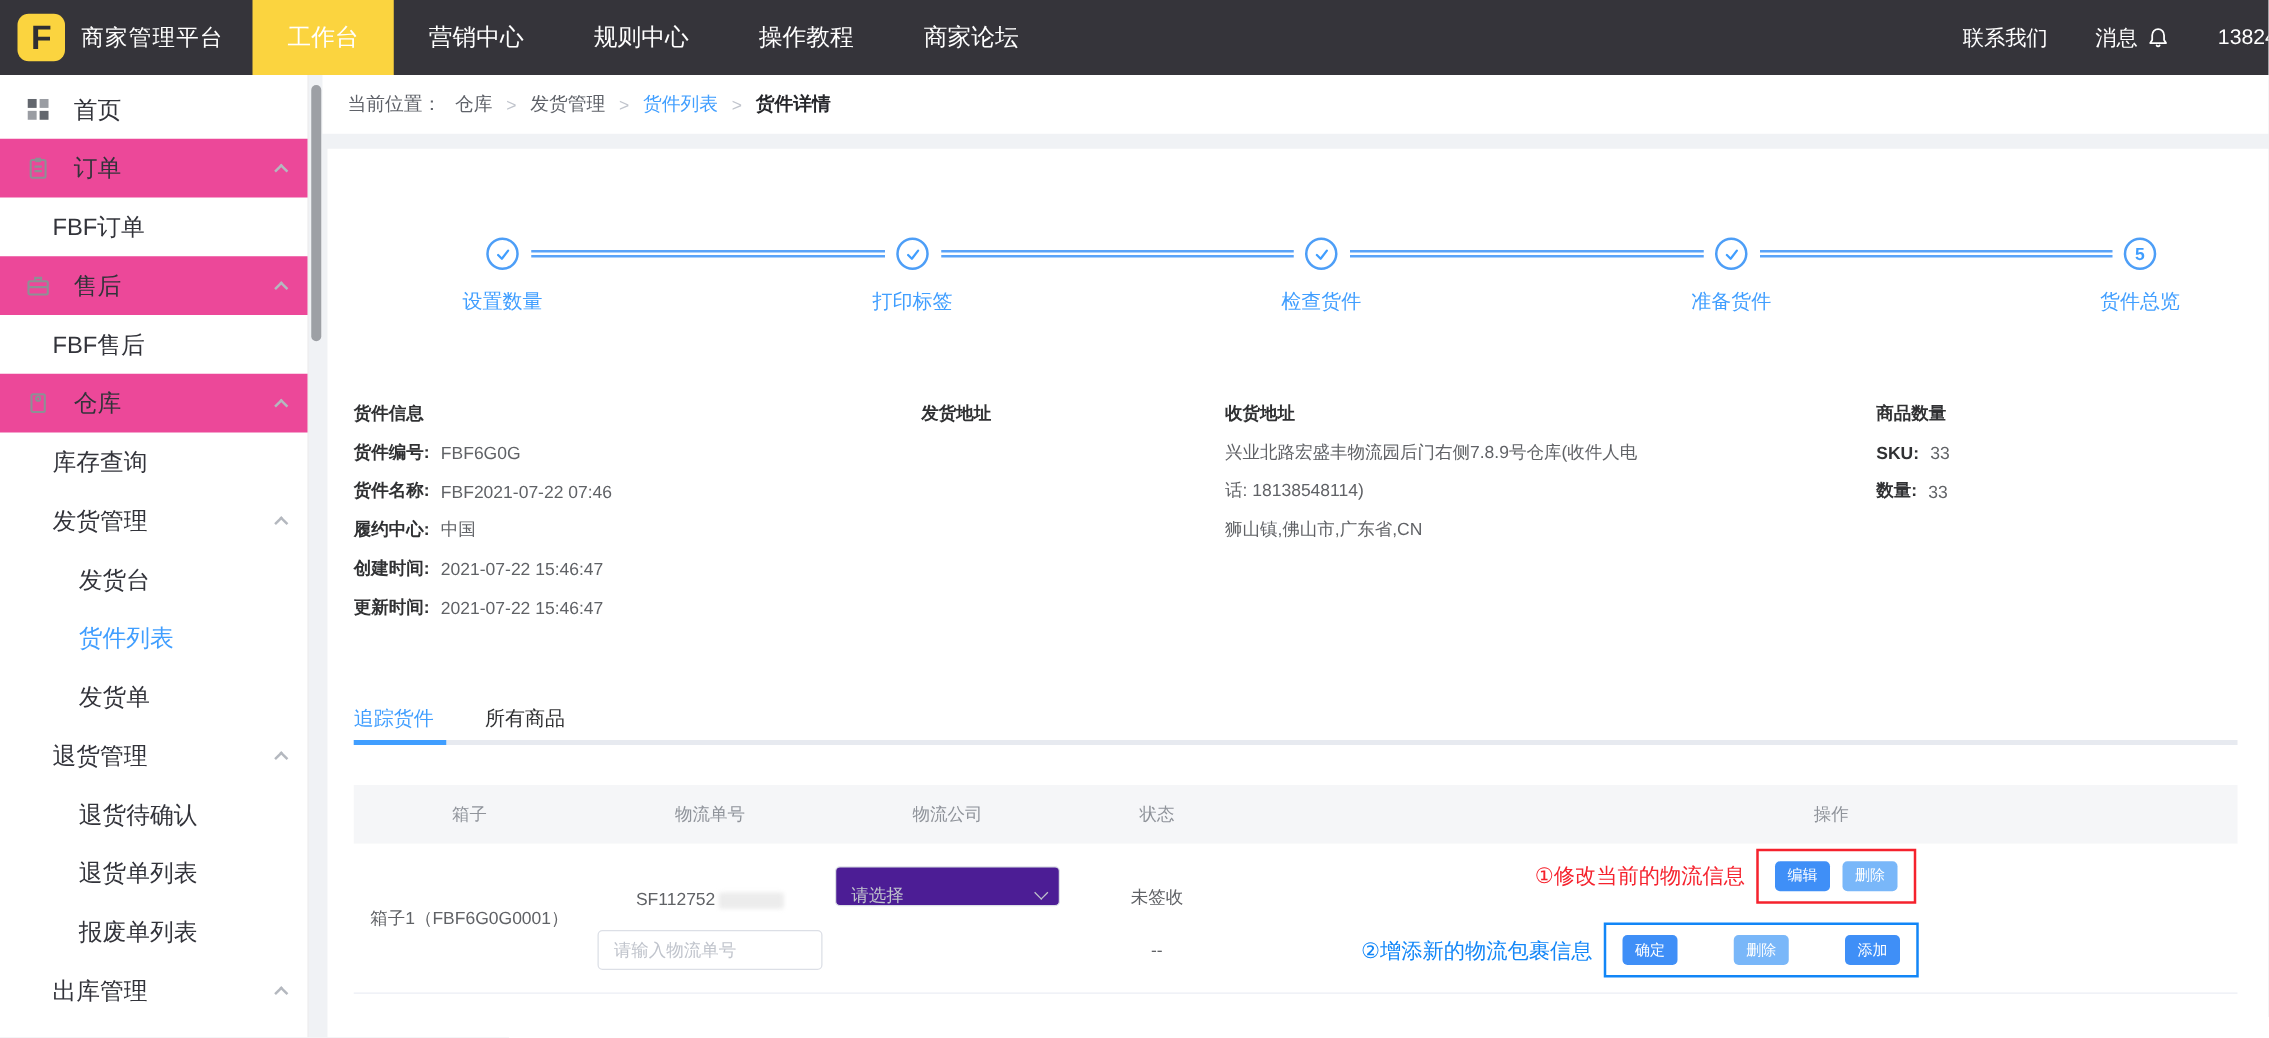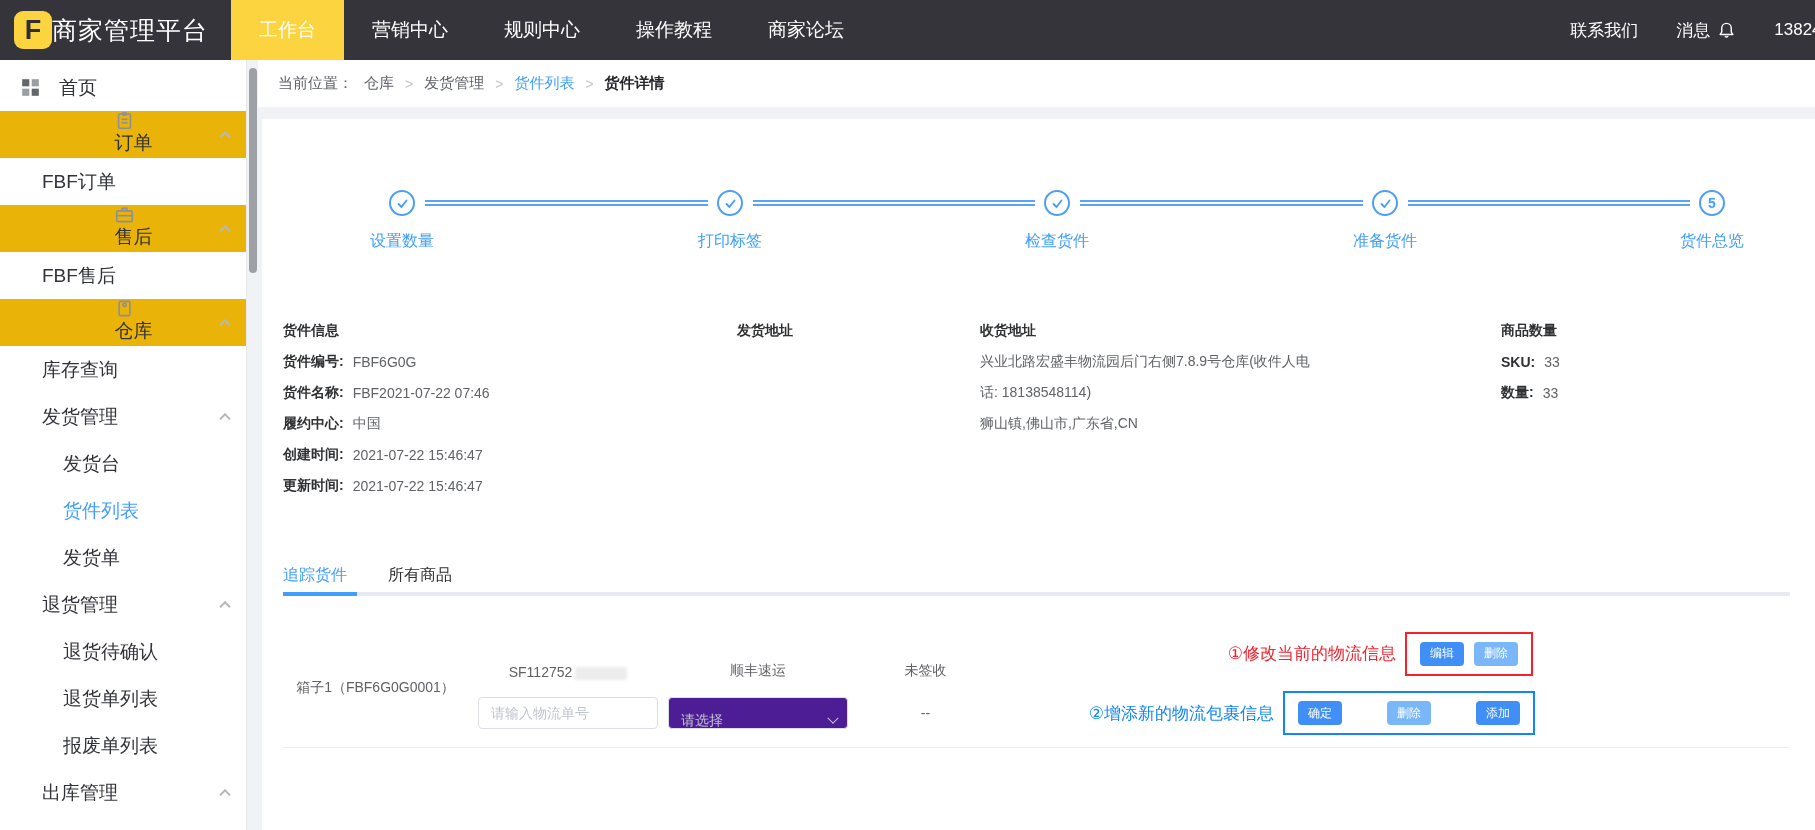--- a/index.html
+++ b/index.html
@@ -2,32 +2,32 @@
 <html><head>
 <meta charset="utf-8">
 <style>
   * { margin:0; padding:0; box-sizing:border-box; }
   body { font-family:"Liberation Sans","DejaVu Sans",sans-serif; background:#e8eaed; }
   .screen { position:relative; width:1815px; height:830px; overflow:hidden; background:#f0f2f5; }
 
   
   .topbar { position:absolute; left:0; top:0; right:0; height:60px; background:#35343a; display:flex; align-items:center; overflow:hidden; }
   .logo { margin-left:14px; width:38px; height:38px; border-radius:9px; background:#fbd43f; display:flex; align-items:center; justify-content:center; font-size:27px; font-weight:bold; color:#2f2e33; flex:0 0 auto; }
-  .brand { color:#fff; font-size:25px; letter-spacing:1px; white-space:nowrap; }
+  .brand { color:#fff; font-size:18px; margin-left:13px; letter-spacing:1px; white-space:nowrap; }
   .nav { display:flex; height:100%; margin-left:23px; }
   .nav-item { height:100%; display:flex; align-items:center; padding:0 28px; color:#fff; font-size:19px; white-space:nowrap; cursor:pointer; }
   .nav-item.active { background:#fbd43f; }
   .topbar-right { margin-left:auto; display:flex; align-items:center; gap:38px; color:#fff; font-size:17px; margin-right:-16px; white-space:nowrap; }
   .msg { display:flex; align-items:center; gap:7px; }
   .bell { width:19px; height:19px; }
 
   
   .sidebar { position:absolute; left:0; top:60px; width:247px; bottom:0; background:#fff; border-right:1px solid #e9e9eb; padding-top:4px; }
   .menu-item { height:47px; display:flex; align-items:center; position:relative; font-size:19px; color:#32333a; cursor:pointer; }
-  .menu-item.group { background:#eab308;flex-direction:column; }
+  .menu-item.group { background:#ec4899; }
   .lv0 { padding-left:21px; }
   .lv0 .mi-icon { width:19px; height:19px; margin-right:19px; flex:0 0 auto; }
   .lv1 { padding-left:42px; }
   .lv2 { padding-left:63px; }
   .menu-item.active { color:#409eff; }
   .chev { position:absolute; right:17px; top:50%; width:8px; height:8px; border-left:2px solid #b4b8bf; border-top:2px solid #b4b8bf; transform:translateY(-30%) rotate(45deg); }
 
   
   .vscroll { position:absolute; left:249px; top:60px; width:8px; bottom:0; z-index:5; }
   .vthumb { position:absolute; left:0; top:8px; width:8px; height:205px; border-radius:4px; background:#9da0a5; }
@@ -315,35 +315,41 @@
 
     <div class="tabs">
       <div class="tab active">追踪货件</div>
       <div class="tab">所有商品</div>
     </div>
     <div class="tab-track">
       <div class="tab-track-active"></div>
     </div>
 
     <div class="table">
+      <div class="thead">
+        <div class="th w1">箱子</div>
+        <div class="th w2">物流单号</div>
+        <div class="th w3">物流公司</div>
+        <div class="th w4">状态</div>
+        <div class="th wop">操作</div>
+      </div>
       <div class="tbody-row">
         <div class="td w1 center-all">
           <span>箱子1（FBF6G0G0001）</span>
         </div>
         <div class="td w2">
           <div class="sub1">
             <span>SF112752</span>
             <span class="blurred"></span>
           </div>
           <div class="sub2">
             <input class="txt-input" value="" placeholder="请输入物流单号" style="">
           </div>
         </div>
         <div class="td w3">
-          <div class="sub1">顺丰速运</div>
           <div class="sub2">
             <div class="select">
               <span>请选择</span>
               <i class="sel-chev"></i>
             </div>
           </div>
         </div>
         <div class="td w4">
           <div class="sub1">未签收</div>
           <div class="sub2">--</div>

